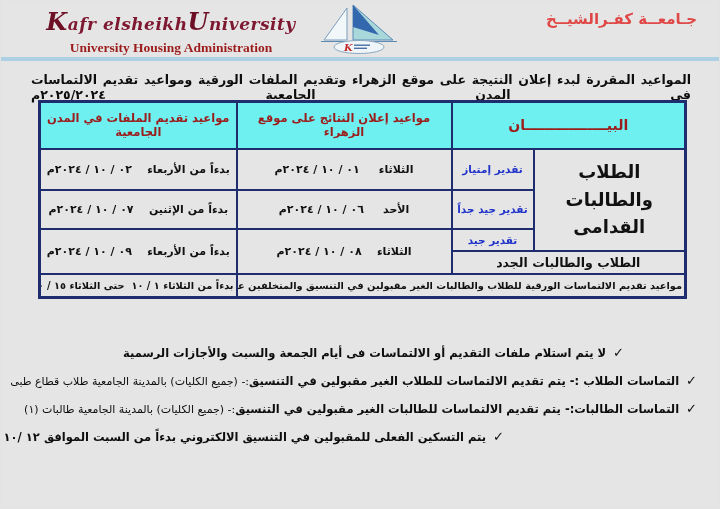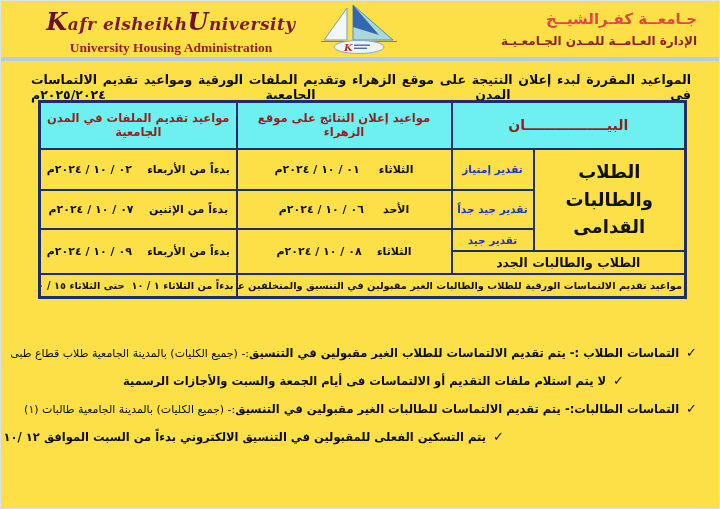--- a/index.html
+++ b/index.html
@@ -1,16 +1,16 @@
 <!DOCTYPE html>
 <html lang="ar"><head>
 <meta charset="utf-8">
 <style>
   html,body{margin:0;padding:0;background:#fff;}
-  .page{position:relative;width:720px;height:509px;background:#fde047;overflow:hidden;
+  .page{position:relative;width:720px;height:509px;background:#e5e5e5;overflow:hidden;
         font-family:"DejaVu Sans", sans-serif;border:1px solid #e3e3e3;box-sizing:border-box;}
 
   
   .en-block{position:absolute;left:30px;top:6px;width:280px;text-align:center;}
   .en-script{font-family:"DejaVu Serif", serif;font-style:italic;font-weight:bold;
              color:#7d1830;font-size:17px;letter-spacing:.5px;}
   .en-script span{display:inline-block;}
   .en-script span::first-letter{font-size:24px;color:#6d1026;}
   .en-dept{margin-top:4px;font-weight:bold;color:#9c1c1c;font-size:13.5px;
            font-family:"Liberation Serif","DejaVu Serif",serif;}
@@ -72,21 +72,20 @@
     <polygon points="46,2 46,24 72,32" fill="#3367ae"></polygon>
     <line x1="14" y1="38.5" x2="90" y2="38.5" stroke="#5d89b5" stroke-width="1"></line>
     <ellipse cx="52" cy="44" rx="25" ry="6.5" fill="#eff5f8" stroke="#8aa8c0" stroke-width="1"></ellipse>
     <text x="37" y="47.5" font-size="10" font-style="italic" font-weight="bold" fill="#c02a2a" font-family="DejaVu Serif, serif">K</text>
     <rect x="47" y="41.5" width="16" height="1.4" fill="#4a6fa5"></rect>
     <rect x="47" y="44.6" width="13" height="1.4" fill="#4a6fa5"></rect>
   </svg>
 
   <div class="ar-block">
     <div class="ar-uni">جـامعــة كفـرالشيــخ</div>
-    <div class="ar-dept">الإدارة العـامــة للمـدن الجـامعـيـة</div>
   </div>
 
   <div class="divider"></div>
 
   <div class="doc-title">المواعيد المقررة لبدء إعلان النتيجة على موقع الزهراء وتقديم الملفات الورقية ومواعيد تقديم الالتماسات فى المدن الجامعية ٢٠٢٥/٢٠٢٤م</div>
 
   <table class="sched">
     <colgroup>
       <col style="width:152px">
         <col style="width:82px">
@@ -123,25 +122,25 @@
       </tr>
       <tr style="height:24px">
         <td class="appeal-txt" colspan="3">مواعيد تقديم الالتماسات الورقية للطلاب والطالبات الغير مقبولين في التنسيق والمتخلفين عن مواعيد التقدم</td>
         <td class="appeal-date">بدءاً من الثلاثاء ١ / ١٠ &nbsp;حتى الثلاثاء ١٥ / ١٠ / ٢٠٢٤م</td>
       </tr>
     </tbody>
   </table>
 
 
   <div class="bullets">
+    <div class="bullet b1">
+      <span class="check">✓</span><span>لا يتم استلام ملفات التقديم أو الالتماسات فى أيام الجمعة والسبت والأجازات الرسمية</span><span class="rest"></span>
+    </div>
     <div class="bullet b2">
       <span class="check">✓</span><span>التماسات الطلاب :- يتم تقديم الالتماسات للطلاب الغير مقبولين في التنسيق</span><span class="rest">:- (جميع الكليات) بالمدينة الجامعية طلاب قطاع طبى</span>
-    </div>
-    <div class="bullet b1">
-      <span class="check">✓</span><span>لا يتم استلام ملفات التقديم أو الالتماسات فى أيام الجمعة والسبت والأجازات الرسمية</span><span class="rest"></span>
     </div>
     <div class="bullet b3">
       <span class="check">✓</span><span>التماسات الطالبات:- يتم تقديم الالتماسات للطالبات الغير مقبولين في التنسيق</span><span class="rest">:- (جميع الكليات) بالمدينة الجامعية طالبات (١)</span>
     </div>
     <div class="bullet b4">
       <span class="check">✓</span><span>يتم التسكين الفعلى للمقبولين في التنسيق الالكتروني بدءاً من السبت الموافق ١٢ /١٠ /٢٠٢٤م</span><span class="rest"></span>
     </div>
   </div>
 
 </div>

